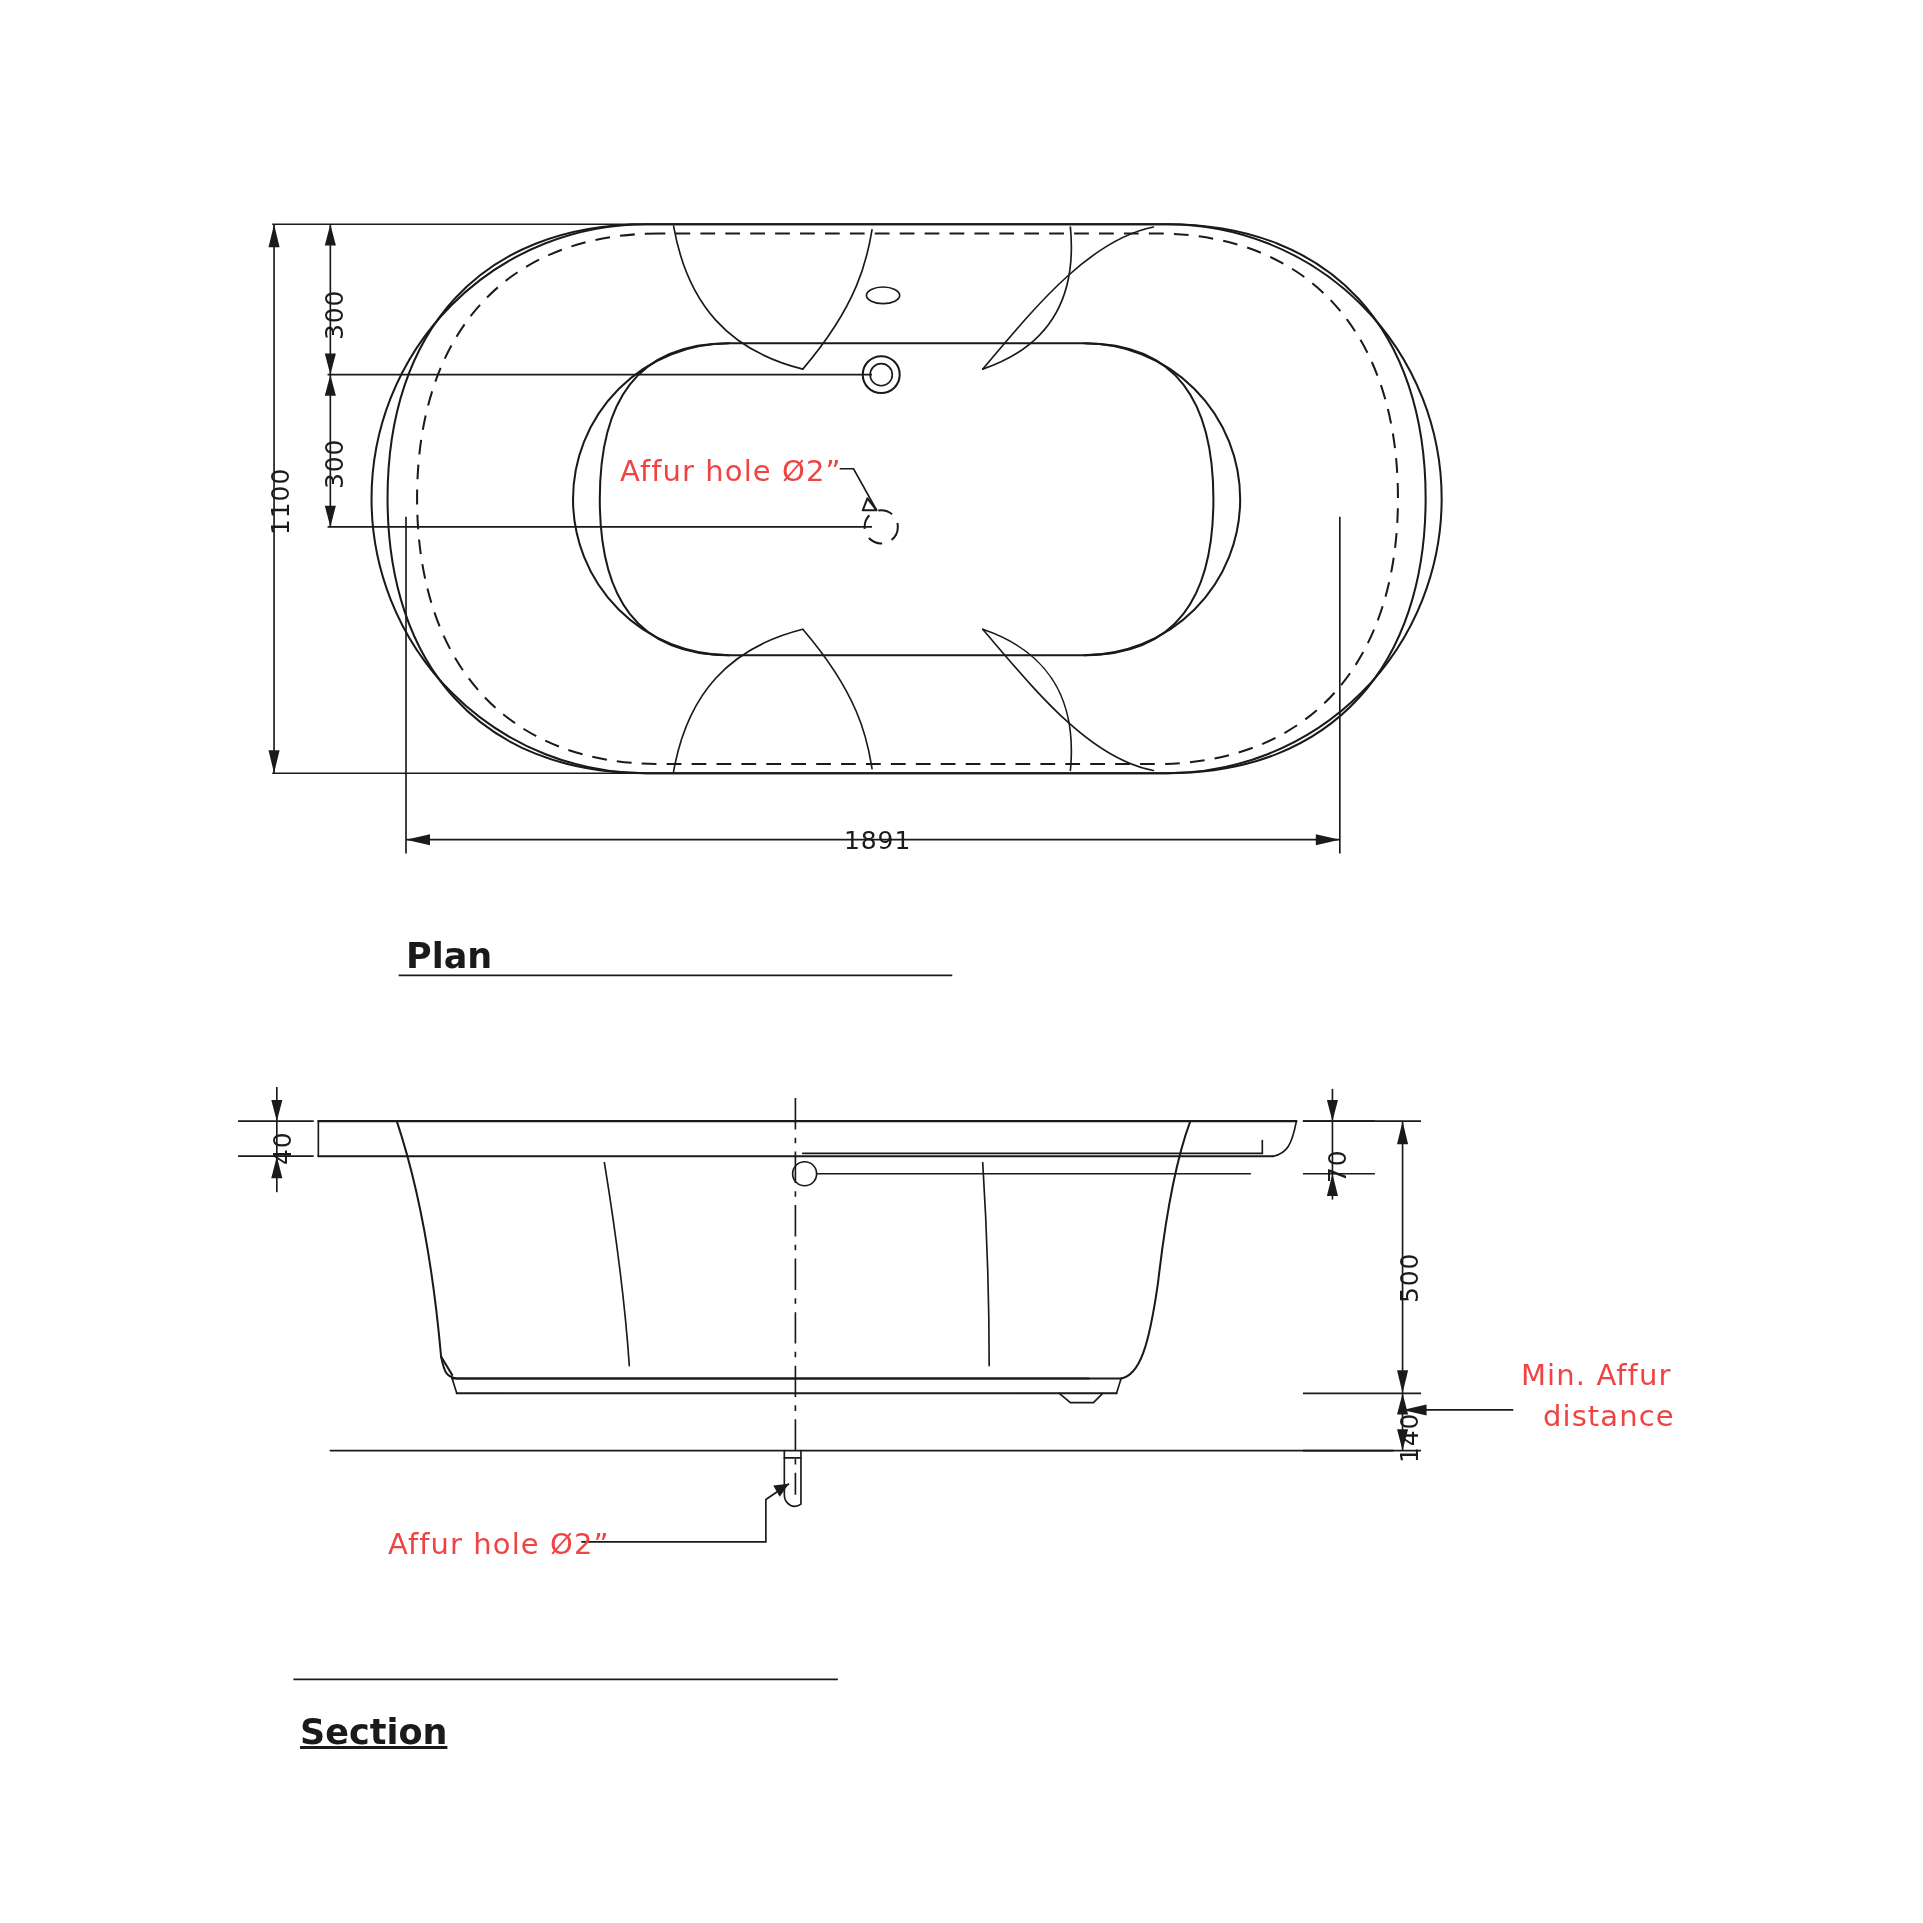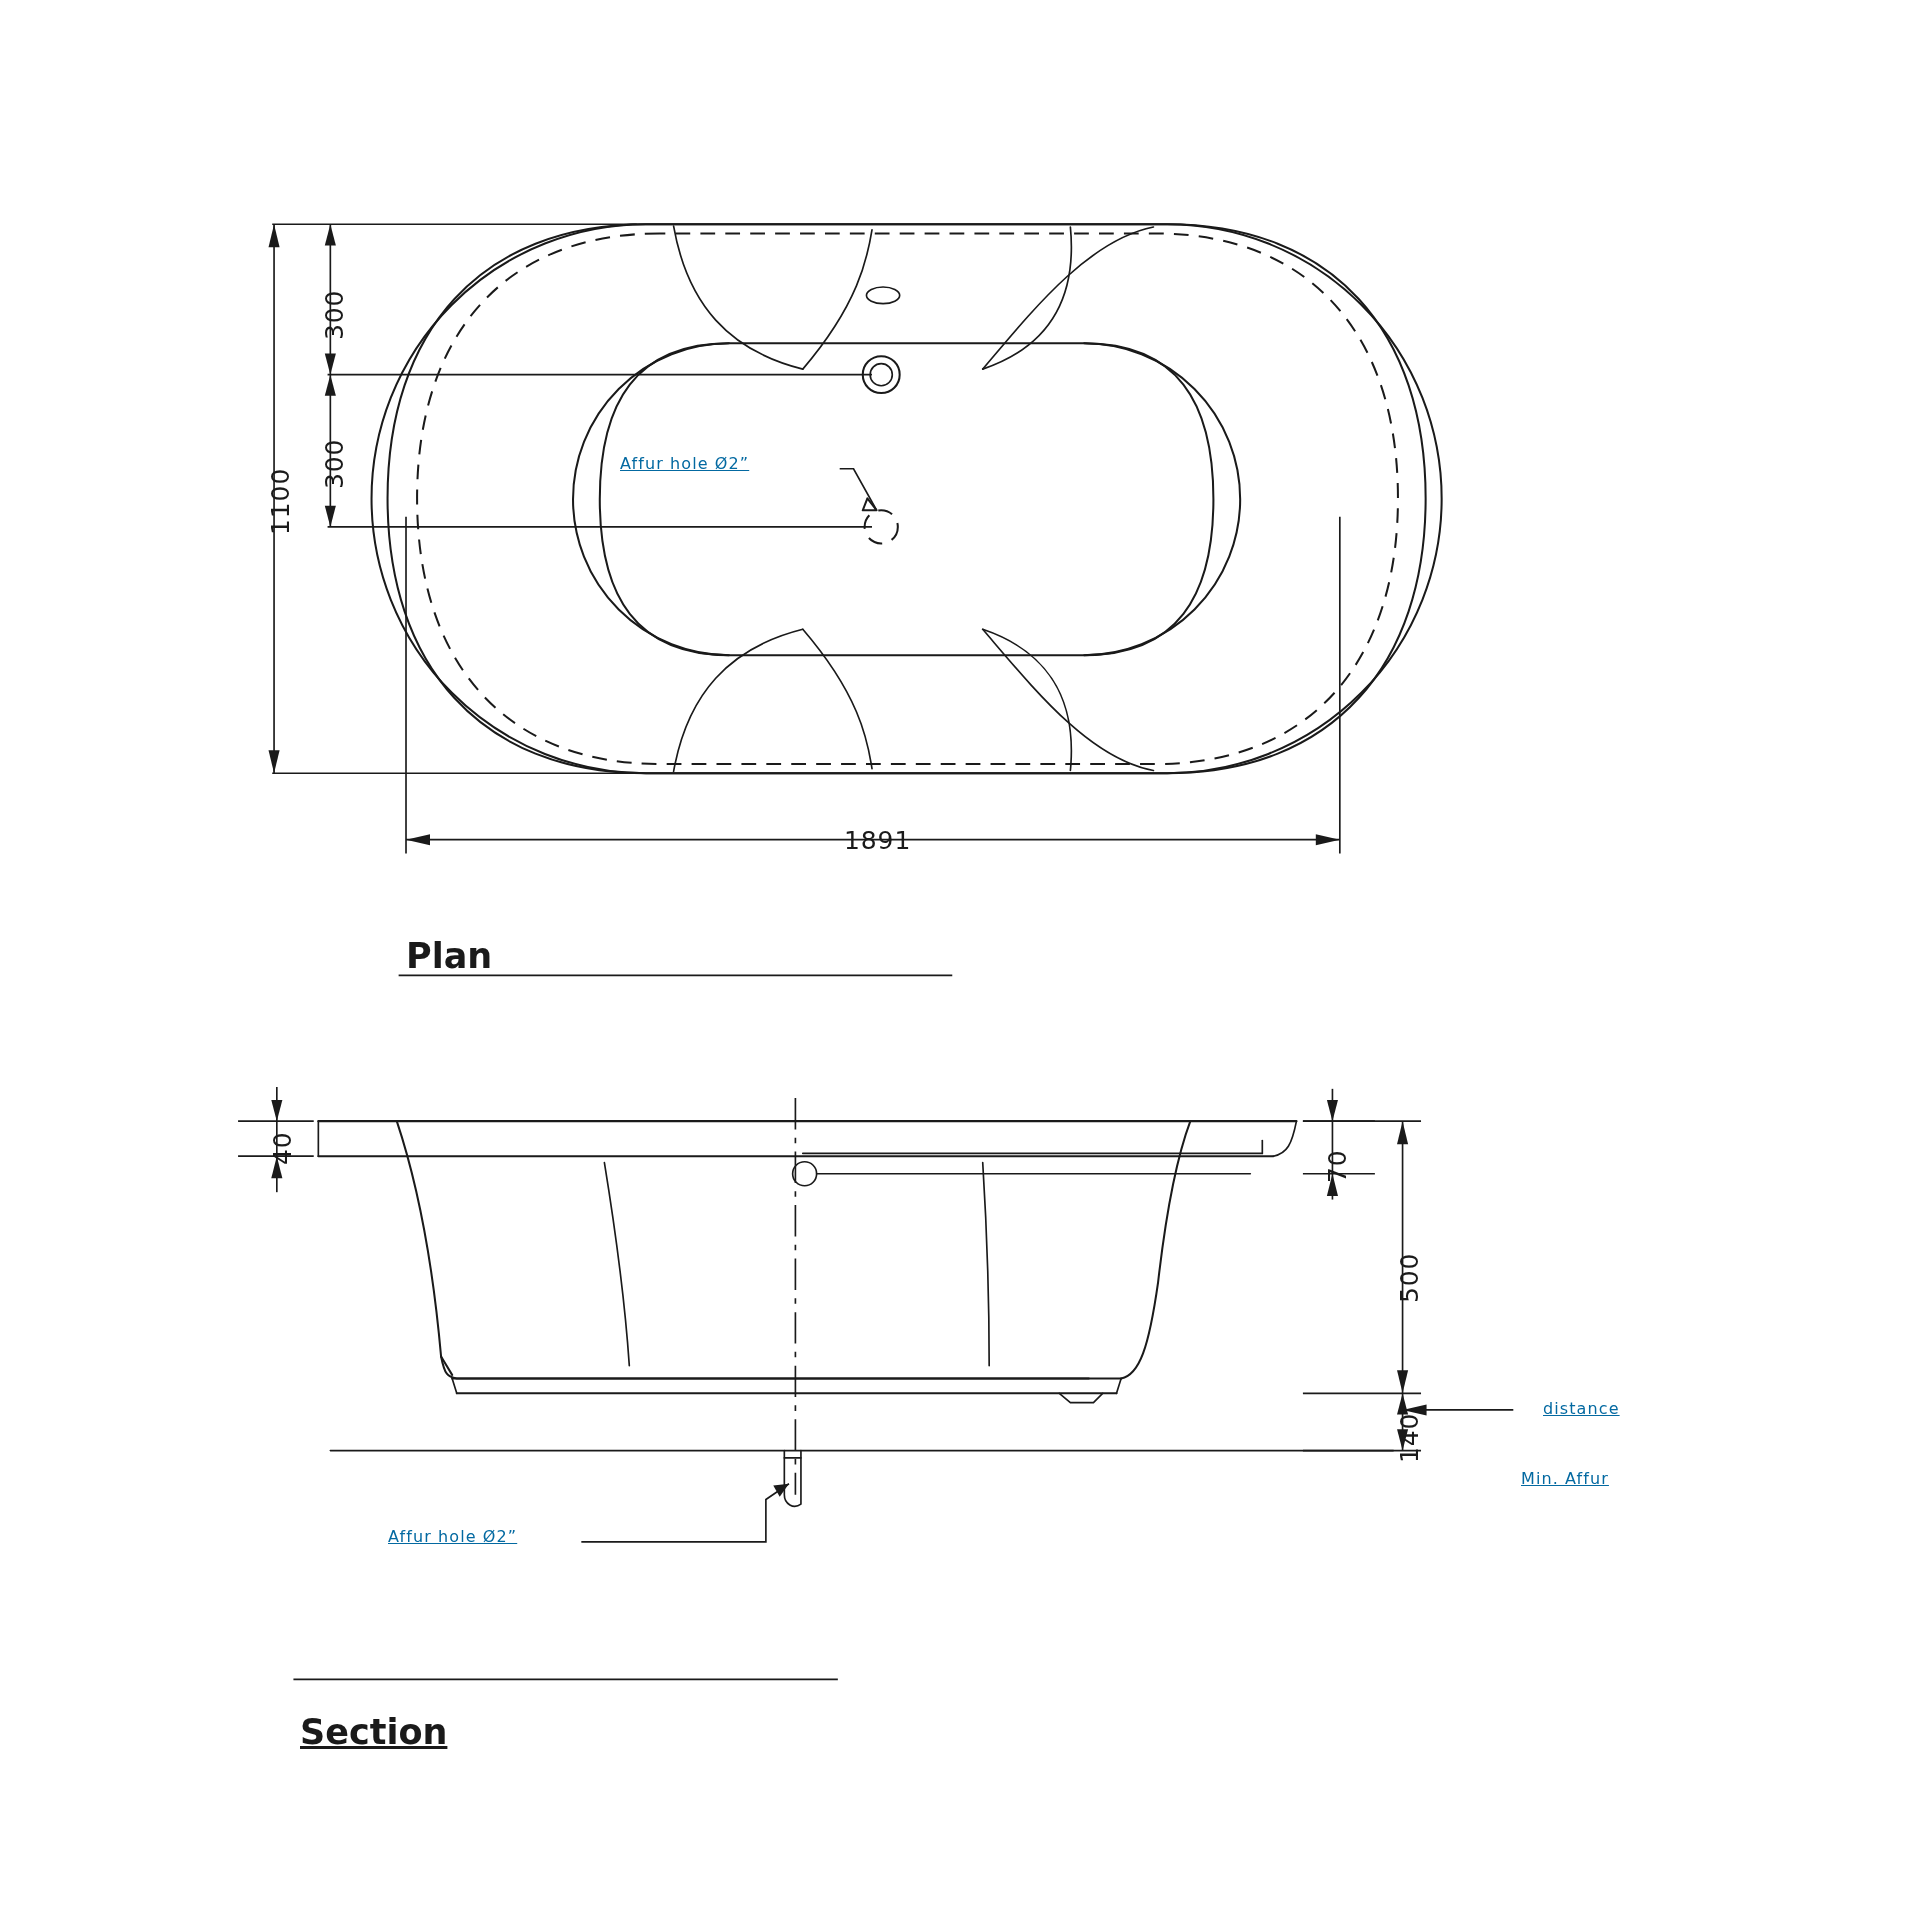--- a/index.html
+++ b/index.html
@@ -62,25 +62,24 @@
     position: absolute;
     font-family: "DejaVu Sans", sans-serif;
     font-size: 25px;
     letter-spacing: 0.9px;
     color: #1a1a1a;
     white-space: nowrap;
   }
   .note-label {
     position: absolute;
     font-family: "DejaVu Sans", sans-serif;
-    font-size: 16px;
+    font-size: 29px;
     letter-spacing: 1.1px;
-    color: #0369a1;
+    color: #ef4444;
     white-space: nowrap;
-    text-decoration: underline;
   }
   .view-title {
     position: absolute;
     font-family: "DejaVu Sans", sans-serif;
     font-weight: bold;
     font-size: 35px;
     color: #1a1a1a;
     white-space: nowrap;
   }
   .rot90 {
@@ -255,20 +254,20 @@
   <div class="dim-label rot90" style="left:268px; top:1165px;">40</div>
 
   <div class="dim-label rot90" style="left:1323px; top:1183px;">70</div>
 
   <div class="dim-label rot90" style="left:1395px; top:1303px;">500</div>
 
   <div class="dim-label rot90" style="left:1395px; top:1463px;">140</div>
 
   <div class="note-label" style="left:388px; top:1527px;">Affur hole Ø2”</div>
 
-  <div class="note-label" style="left:1521px; top:1469px;">Min. Affur</div>
+  <div class="note-label" style="left:1521px; top:1358px;">Min. Affur</div>
 
   <div class="note-label" style="left:1543px; top:1399px;">distance</div>
 
   <div class="view-title" style="left:300px; top:1712px;text-decoration:underline;">Section</div>
 
 </div>
 
 
 </body></html>

